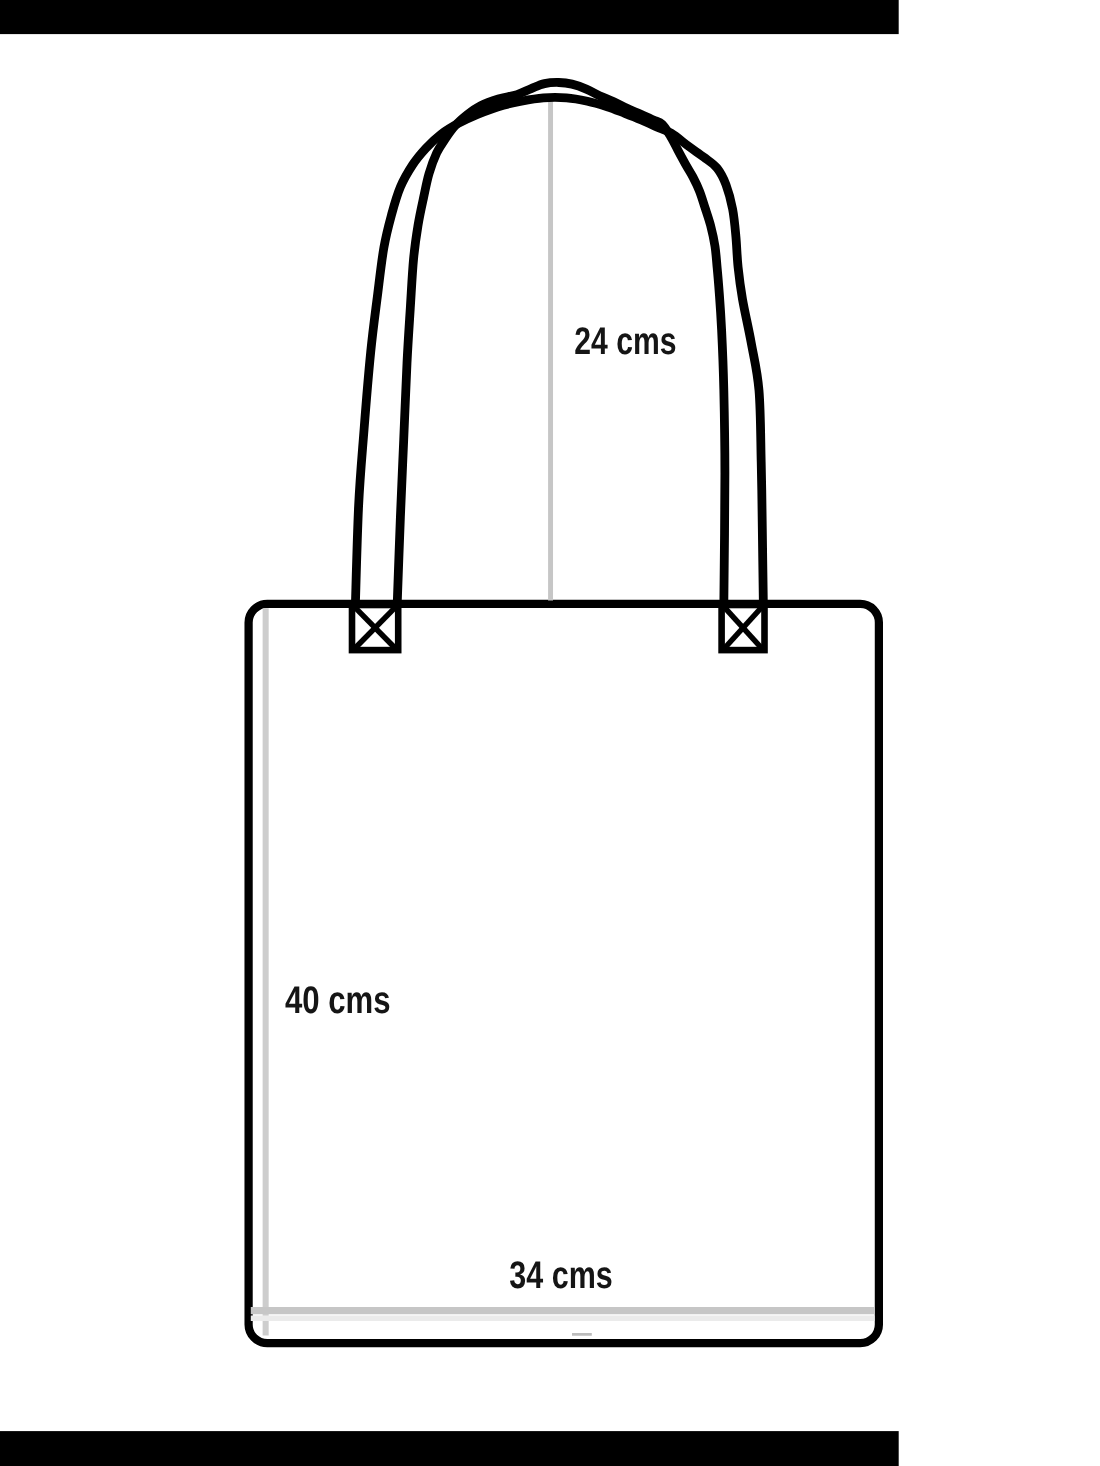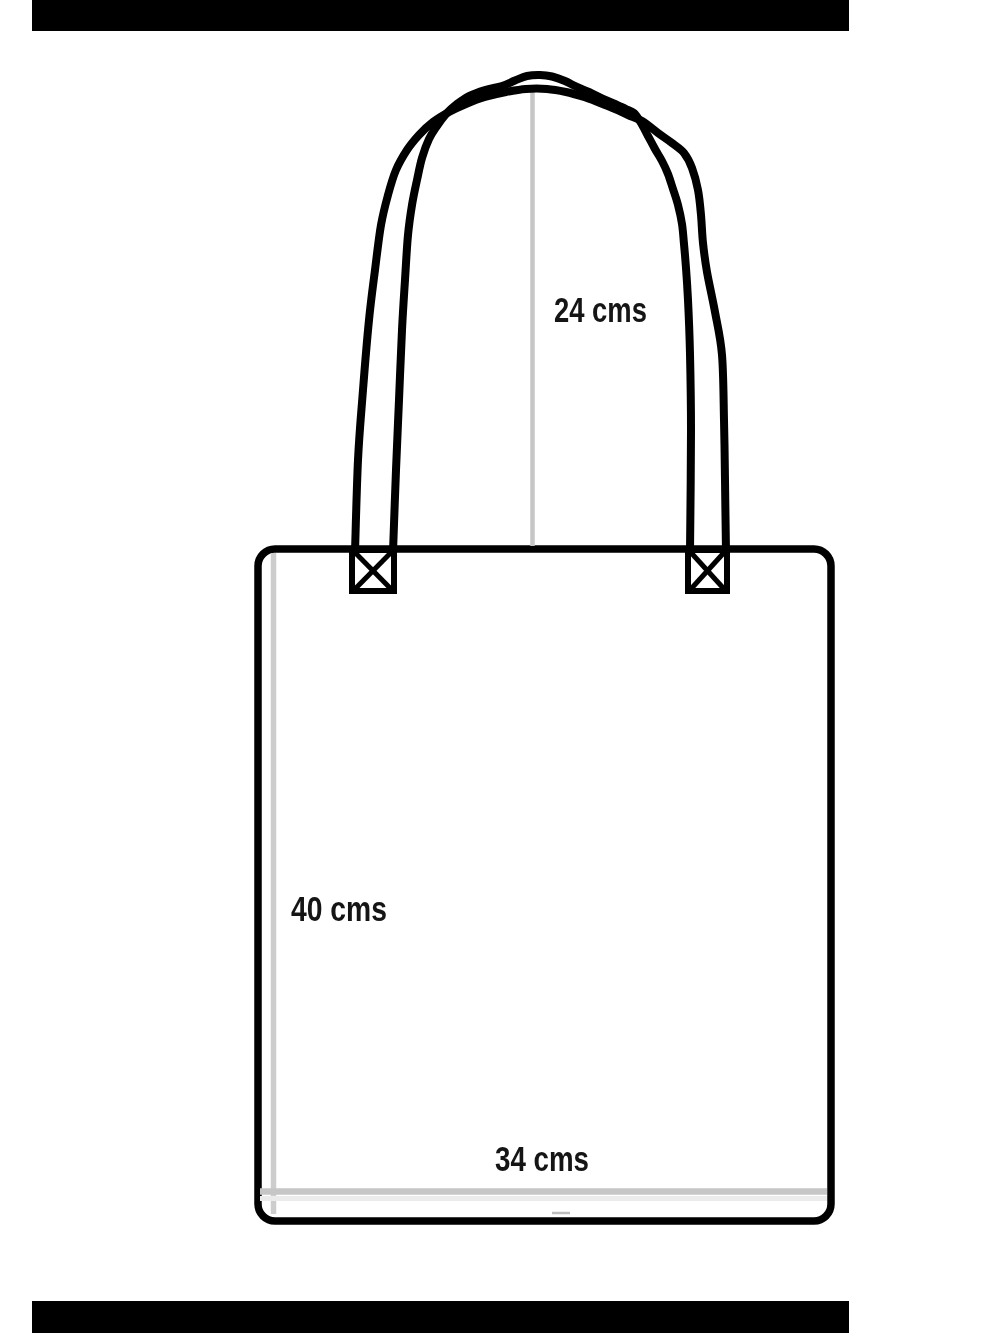--- a/index.html
+++ b/index.html
@@ -1,17 +1,17 @@
 <!DOCTYPE html>
 <html><head>
 <meta charset="utf-8">
 <style>
   html,body{margin:0;padding:0;background:#fff;}
   .page{position:relative;width:817px;height:1333px;background:#fff;overflow:hidden;
-        font-family:"Liberation Sans", sans-serif;margin-left:32px;}
+        font-family:"Liberation Sans", sans-serif;}
 </style>
 </head>
 <body>
 <div class="page">
 <svg width="1000" height="1333" viewBox="0 0 1000 1333" xmlns="http://www.w3.org/2000/svg">
 
   <rect x="0" y="0" width="1000" height="1333" fill="#ffffff"></rect>
 
   <rect x="0" y="0" width="1000" height="31" fill="#000000"></rect>
 

